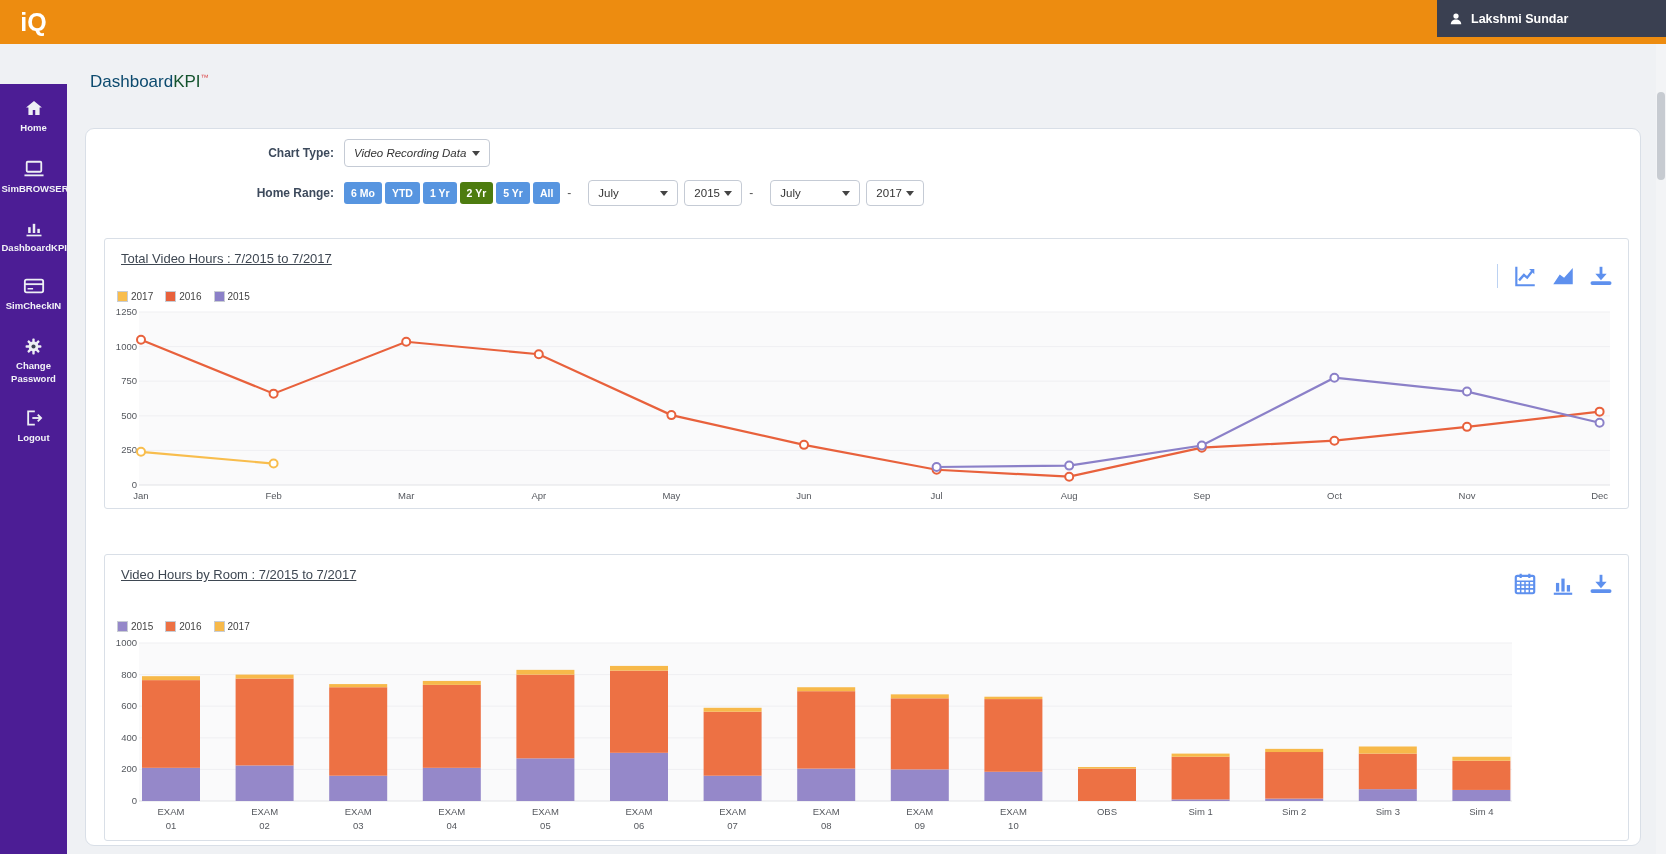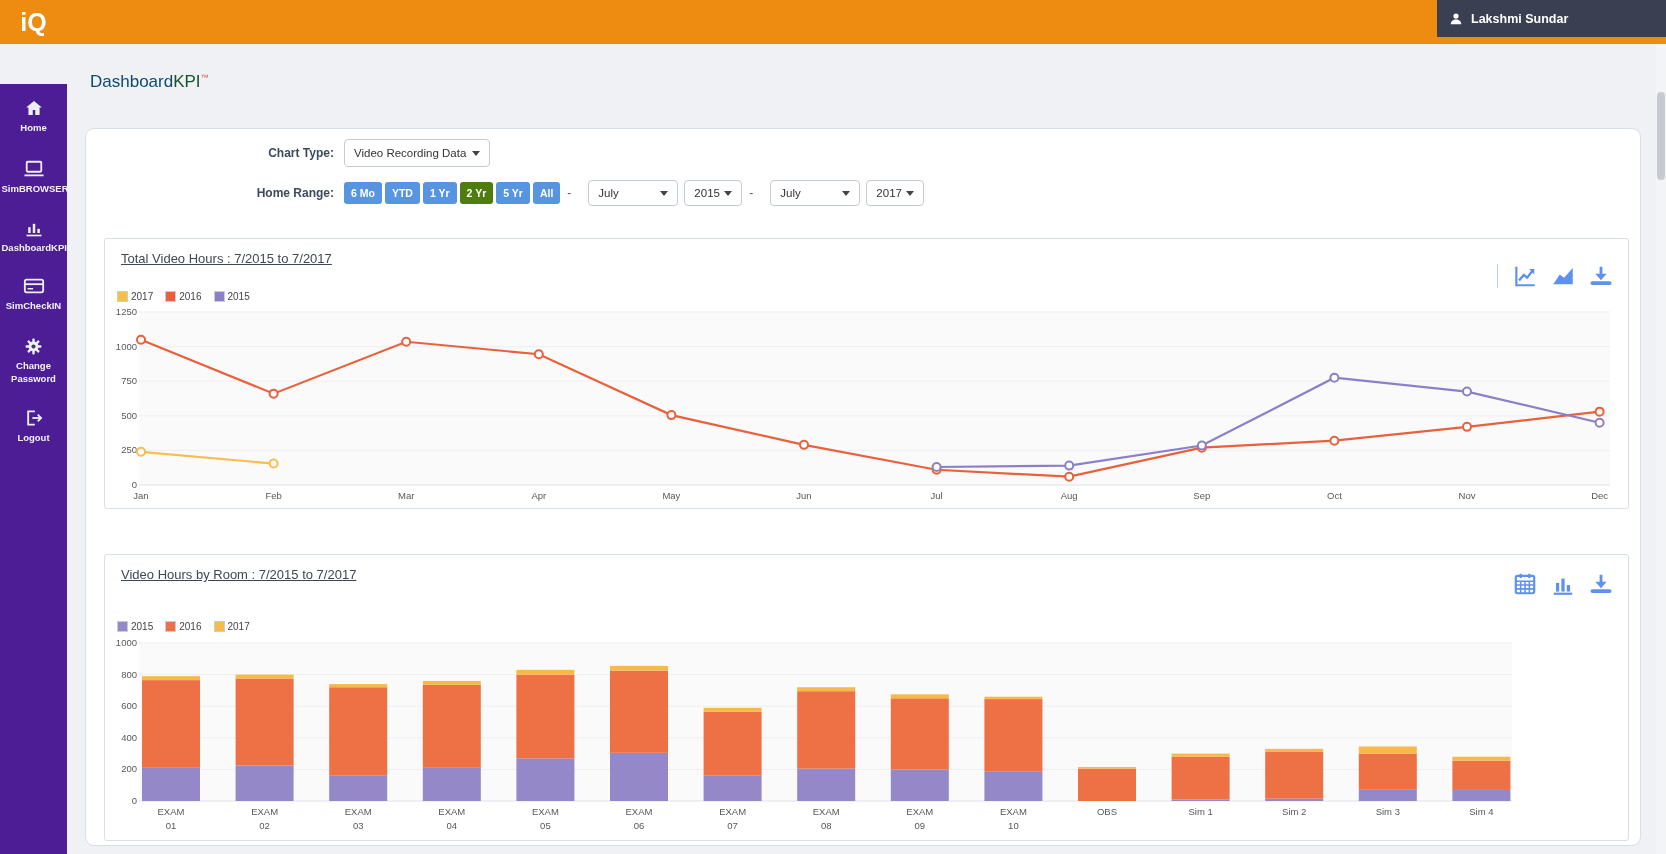--- a/index.html
+++ b/index.html
@@ -22,21 +22,21 @@
   .breadcrumb{position:absolute;left:90px;top:72px;font-size:17px;}
   .bc-main{color:#0c4a6e}.bc-accent{color:#14532d}.bc-tm{color:#DD5052;font-size:8px;vertical-align:super}
   
   .outer-panel{position:absolute;left:85px;top:128px;width:1556px;height:718px;background:#fff;
                border:1px solid #D9DFE7;border-radius:9px;box-sizing:border-box;}
   .filter-row{position:absolute;left:0;display:flex;align-items:center;}
   .row1{top:10px}.row2{top:51px}
   .filter-label{width:248px;text-align:right;margin-right:10px;font-size:12px;font-weight:bold;color:#3D4A5C;}
   .ui-select{display:inline-flex;align-items:center;justify-content:space-between;background:#fff;border:1px solid #C5CBD5;
              border-radius:4px;height:26px;padding:0 9px;font-size:11.5px;color:#333;box-sizing:border-box;cursor:pointer;}
-  .sel-charttype{width:146px;height:28px;}
+  .sel-charttype{width:146px;height:28px;font-style:italic;}
   .sel-month{width:90px;margin-left:17px}.sel-year{width:58px;margin-left:6px}
   .caret{width:0;height:0;border-left:4px solid transparent;border-right:4px solid transparent;border-top:5px solid #444;}
   .btn-group{display:flex;gap:3px;align-items:center;}
   .range-btn{background:#5795E0;color:#fff;border:none;border-radius:3px;height:22px;padding:0 7px;
              font-size:10.5px;font-weight:bold;cursor:pointer;font-family:inherit;}
   .range-btn.active{background:#4d7c0f;}
   .dash{margin-left:7px;color:#555;font-size:12px;}
   
   .chart-panel{position:absolute;left:18px;width:1525px;background:#fff;border:1px solid #D9DFE7;border-radius:3px;box-sizing:border-box;}
   #panel1{top:109px;height:271px;}

